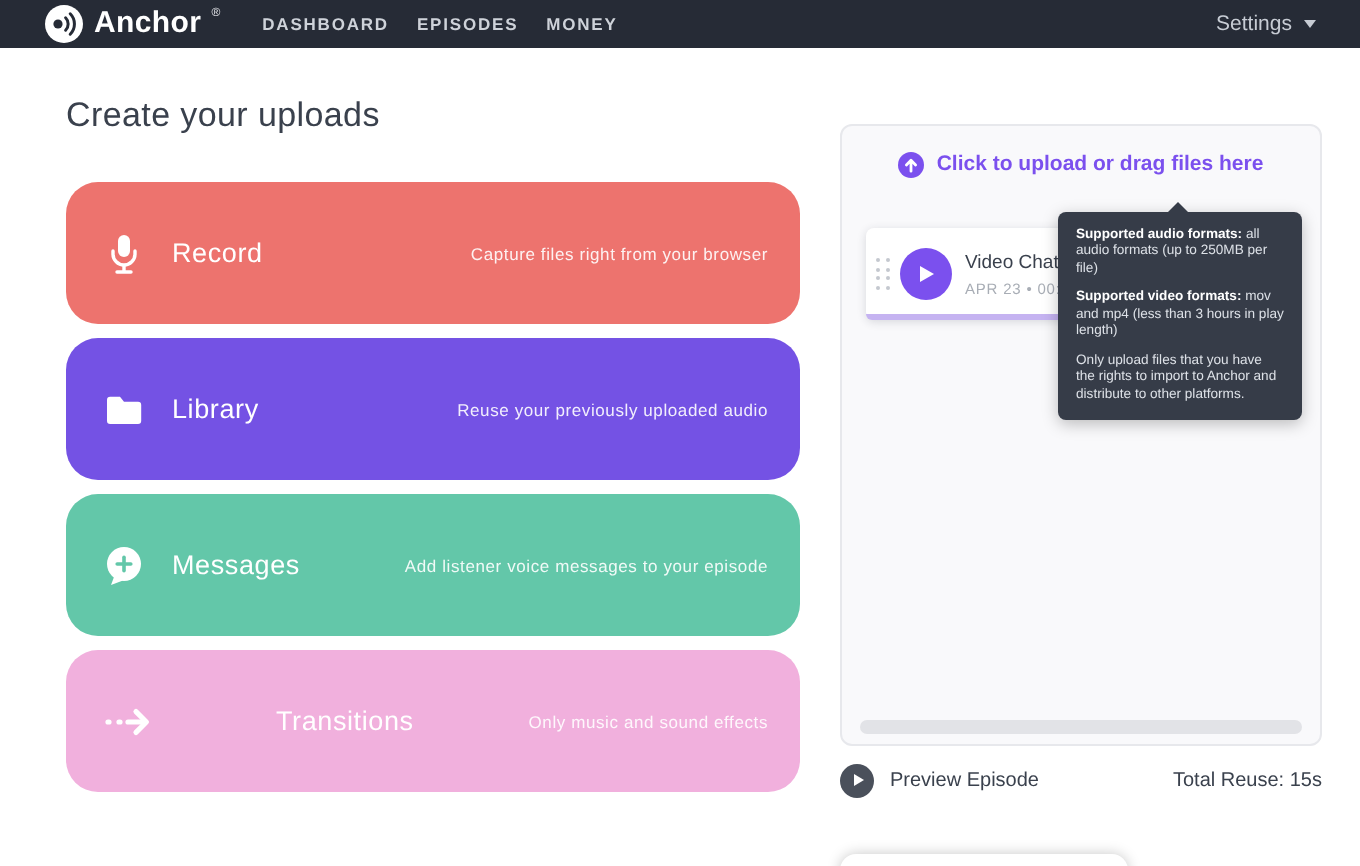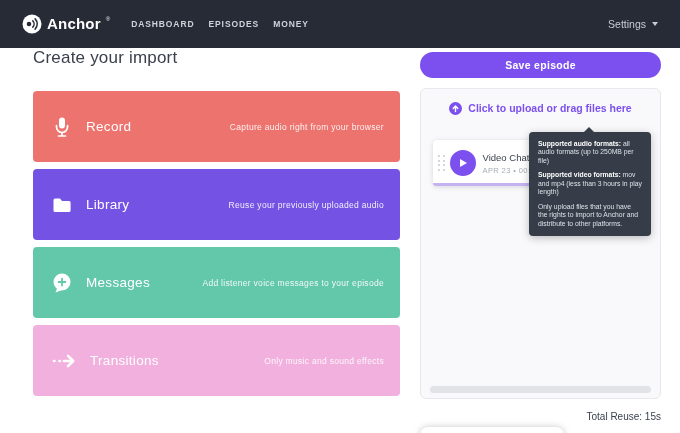--- a/index.html
+++ b/index.html
@@ -1,39 +1,39 @@
 <!DOCTYPE html>
 <html style="--navbar-bg: #262b36; --record: #ed736e; --messages: #63c7a9; --library: #7452e4; --transitions: #f1b0dd; --accent: #7b50ee; --tooltip-bg: #363c48; --panel-bg: #f9f9fb; --panel-border: #e7e8ec; --text-dark: #3a414d; --text-gray: #9aa0a8; --progress: #c5b3f1; --preview-circle: #4a505b;"><head>
 <meta charset="utf-8">
 <style>
   html,body{margin:0;padding:0;background:#fff;}
   body{width:680px;height:433px;overflow:hidden;font-family:"Liberation Sans",sans-serif;}
   .stage{position:relative;width:680px;height:433px;background:#fff;overflow:hidden;}
 
   
-  .navbar{position:absolute;top:0;left:0;right:0;height:48px;background:var(--navbar-bg);
+  .navbar{position:absolute;top:0;left:0;right:0;height:24px;background:var(--navbar-bg);
           display:flex;align-items:center;padding:0 22px;box-sizing:border-box;}
   .brand{display:flex;align-items:flex-start;gap:5px;cursor:pointer;}
   .brand svg{margin-top:1px;}
   .brand-name{color:#fff;font-size:15px;font-weight:bold;letter-spacing:.2px;line-height:22px;}
   .reg{color:#e8eaee;font-size:6px;margin-top:3px;}
   .nav-links{display:flex;gap:14px;margin-left:21px;}
   .nav-links a{color:#ced2d9;font-size:8.5px;font-weight:bold;letter-spacing:.9px;cursor:pointer;text-decoration:none;}
   .settings{margin-left:auto;display:flex;align-items:center;gap:6px;color:#c7ccd4;font-size:10.5px;cursor:pointer;}
   .chev{width:0;height:0;border-left:3.5px solid transparent;border-right:3.5px solid transparent;border-top:4px solid #c7ccd4;}
 
   
   .left{position:absolute;left:33px;top:48px;width:367px;}
   .page-title{margin:0 0 23px;font-size:17px;font-weight:400;color:var(--text-dark);letter-spacing:.2px;line-height:20px;}
-  .card{height:71px;border-radius:4px;display:flex;align-items:center;
+  .card{height:71px;border-radius:16px;display:flex;align-items:center;
         padding:0 16px 0 18px;box-sizing:border-box;margin-bottom:7px;cursor:pointer;}
   .card.c0{background:var(--record);}
   .card.c1{background:var(--messages);}
   .card.c2{background:var(--library);}
-  .card.c3{background:var(--transitions);}
+  .card.c3{background:var(--transitions);gap:48px;}
   .card-icon{flex:none;display:flex;align-items:center;}
   .card-label{color:#fff;font-size:13.5px;margin-left:13px;letter-spacing:.3px;}
   .card-caption{margin-left:auto;color:rgba(255,255,255,.9);font-size:8.5px;letter-spacing:.3px;text-align:right;}
 
   
   .right{position:absolute;left:420px;top:52px;width:241px;}
   .save{display:block;width:100%;height:26px;border:none;border-radius:13px;background:var(--accent);
         color:#fff;font-weight:bold;font-size:10.5px;letter-spacing:.3px;cursor:pointer;font-family:inherit;}
   .panel{position:relative;margin-top:10px;height:311px;background:var(--panel-bg);
          border:1px solid var(--panel-border);border-radius:6px;box-sizing:border-box;}
@@ -106,33 +106,33 @@
       <a>EPISODES</a>
       <a>MONEY</a>
     </nav>
     <div class="settings">
       <span>Settings</span>
       <span class="chev"></span>
     </div>
   </header>
 
   <section class="left">
-    <h1 class="page-title">Create your import</h1>
+    <h1 class="page-title">Create your uploads</h1>
 
     <div class="card c0">
       <span class="card-icon">
         <svg width="22" height="22" viewBox="0 0 22 22">
           <rect x="8" y="1.5" width="6" height="11" rx="3" fill="#fff"></rect>
           <path d="M5.5 9.5 v1.5 a5.5 5.5 0 0 0 11 0 V9.5" stroke="#fff" stroke-width="1.7" fill="none" stroke-linecap="round"></path>
           <line x1="11" y1="16.8" x2="11" y2="19.3" stroke="#fff" stroke-width="1.7" stroke-linecap="round"></line>
           <line x1="7.5" y1="20" x2="14.5" y2="20" stroke="#fff" stroke-width="1.7" stroke-linecap="round"></line>
         </svg>
       </span>
       <span class="card-label">Record</span>
-      <span class="card-caption">Capture audio right from your browser</span>
+      <span class="card-caption">Capture files right from your browser</span>
     </div>
 
     <div class="card c2">
       <span class="card-icon">
         <svg width="22" height="22" viewBox="0 0 22 22">
           <path d="M2.5 6 a1.6 1.6 0 0 1 1.6 -1.6 h4.9 l2 2.5 h7 a1.6 1.6 0 0 1 1.6 1.6 v7.9 a1.6 1.6 0 0 1 -1.6 1.6 H4.1 a1.6 1.6 0 0 1 -1.6 -1.6 Z" fill="#fff"></path>
         </svg>
       </span>
       <span class="card-label">Library</span>
       <span class="card-caption">Reuse your previously uploaded audio</span>
@@ -158,21 +158,20 @@
           <line x1="13" y1="9" x2="21.5" y2="9" stroke="#fff" stroke-width="2.6" stroke-linecap="round"></line>
           <path d="M17 3.8 L22.2 9 L17 14.2" stroke="#fff" stroke-width="2.6" fill="none" stroke-linecap="round" stroke-linejoin="round"></path>
         </svg>
       </span>
       <span class="card-label">Transitions</span>
       <span class="card-caption">Only music and sound effects</span>
     </div>
   </section>
 
   <aside class="right">
-    <button class="save">Save episode</button>
 
     <div class="panel">
       <div class="upload-row">
         <svg width="13" height="13" viewBox="0 0 13 13">
           <circle cx="6.5" cy="6.5" r="6.5" fill="#7b50ee"></circle>
           <path d="M6.5 9.6 V4.4 M4.2 6.5 L6.5 4.1 L8.8 6.5" stroke="#fff" stroke-width="1.4" fill="none" stroke-linecap="round" stroke-linejoin="round"></path>
         </svg>
         <span class="upload-link">Click to upload or drag files here</span>
       </div>
 
@@ -201,18 +200,24 @@
         <span class="tip-caret"></span>
         <p><b>Supported audio formats:</b><span> all audio formats (up to 250MB per file)</span></p>
         <p><b>Supported video formats:</b><span> mov and mp4 (less than 3 hours in play length)</span></p>
         <p><span>Only upload files that you have the rights to import to Anchor and distribute to other platforms.</span></p>
       </div>
 
       <div class="scrollbar"></div>
     </div>
 
     <div class="footer-row">
+      <div class="preview">
+        <span class="preview-circle">
+          <span class="tri small"></span>
+        </span>
+        <span>Preview Episode</span>
+      </div>
       <span class="total">Total Reuse: 15s</span>
     </div>
   </aside>
 
   <div class="peek"></div>
 </div>
 
 </body></html>

